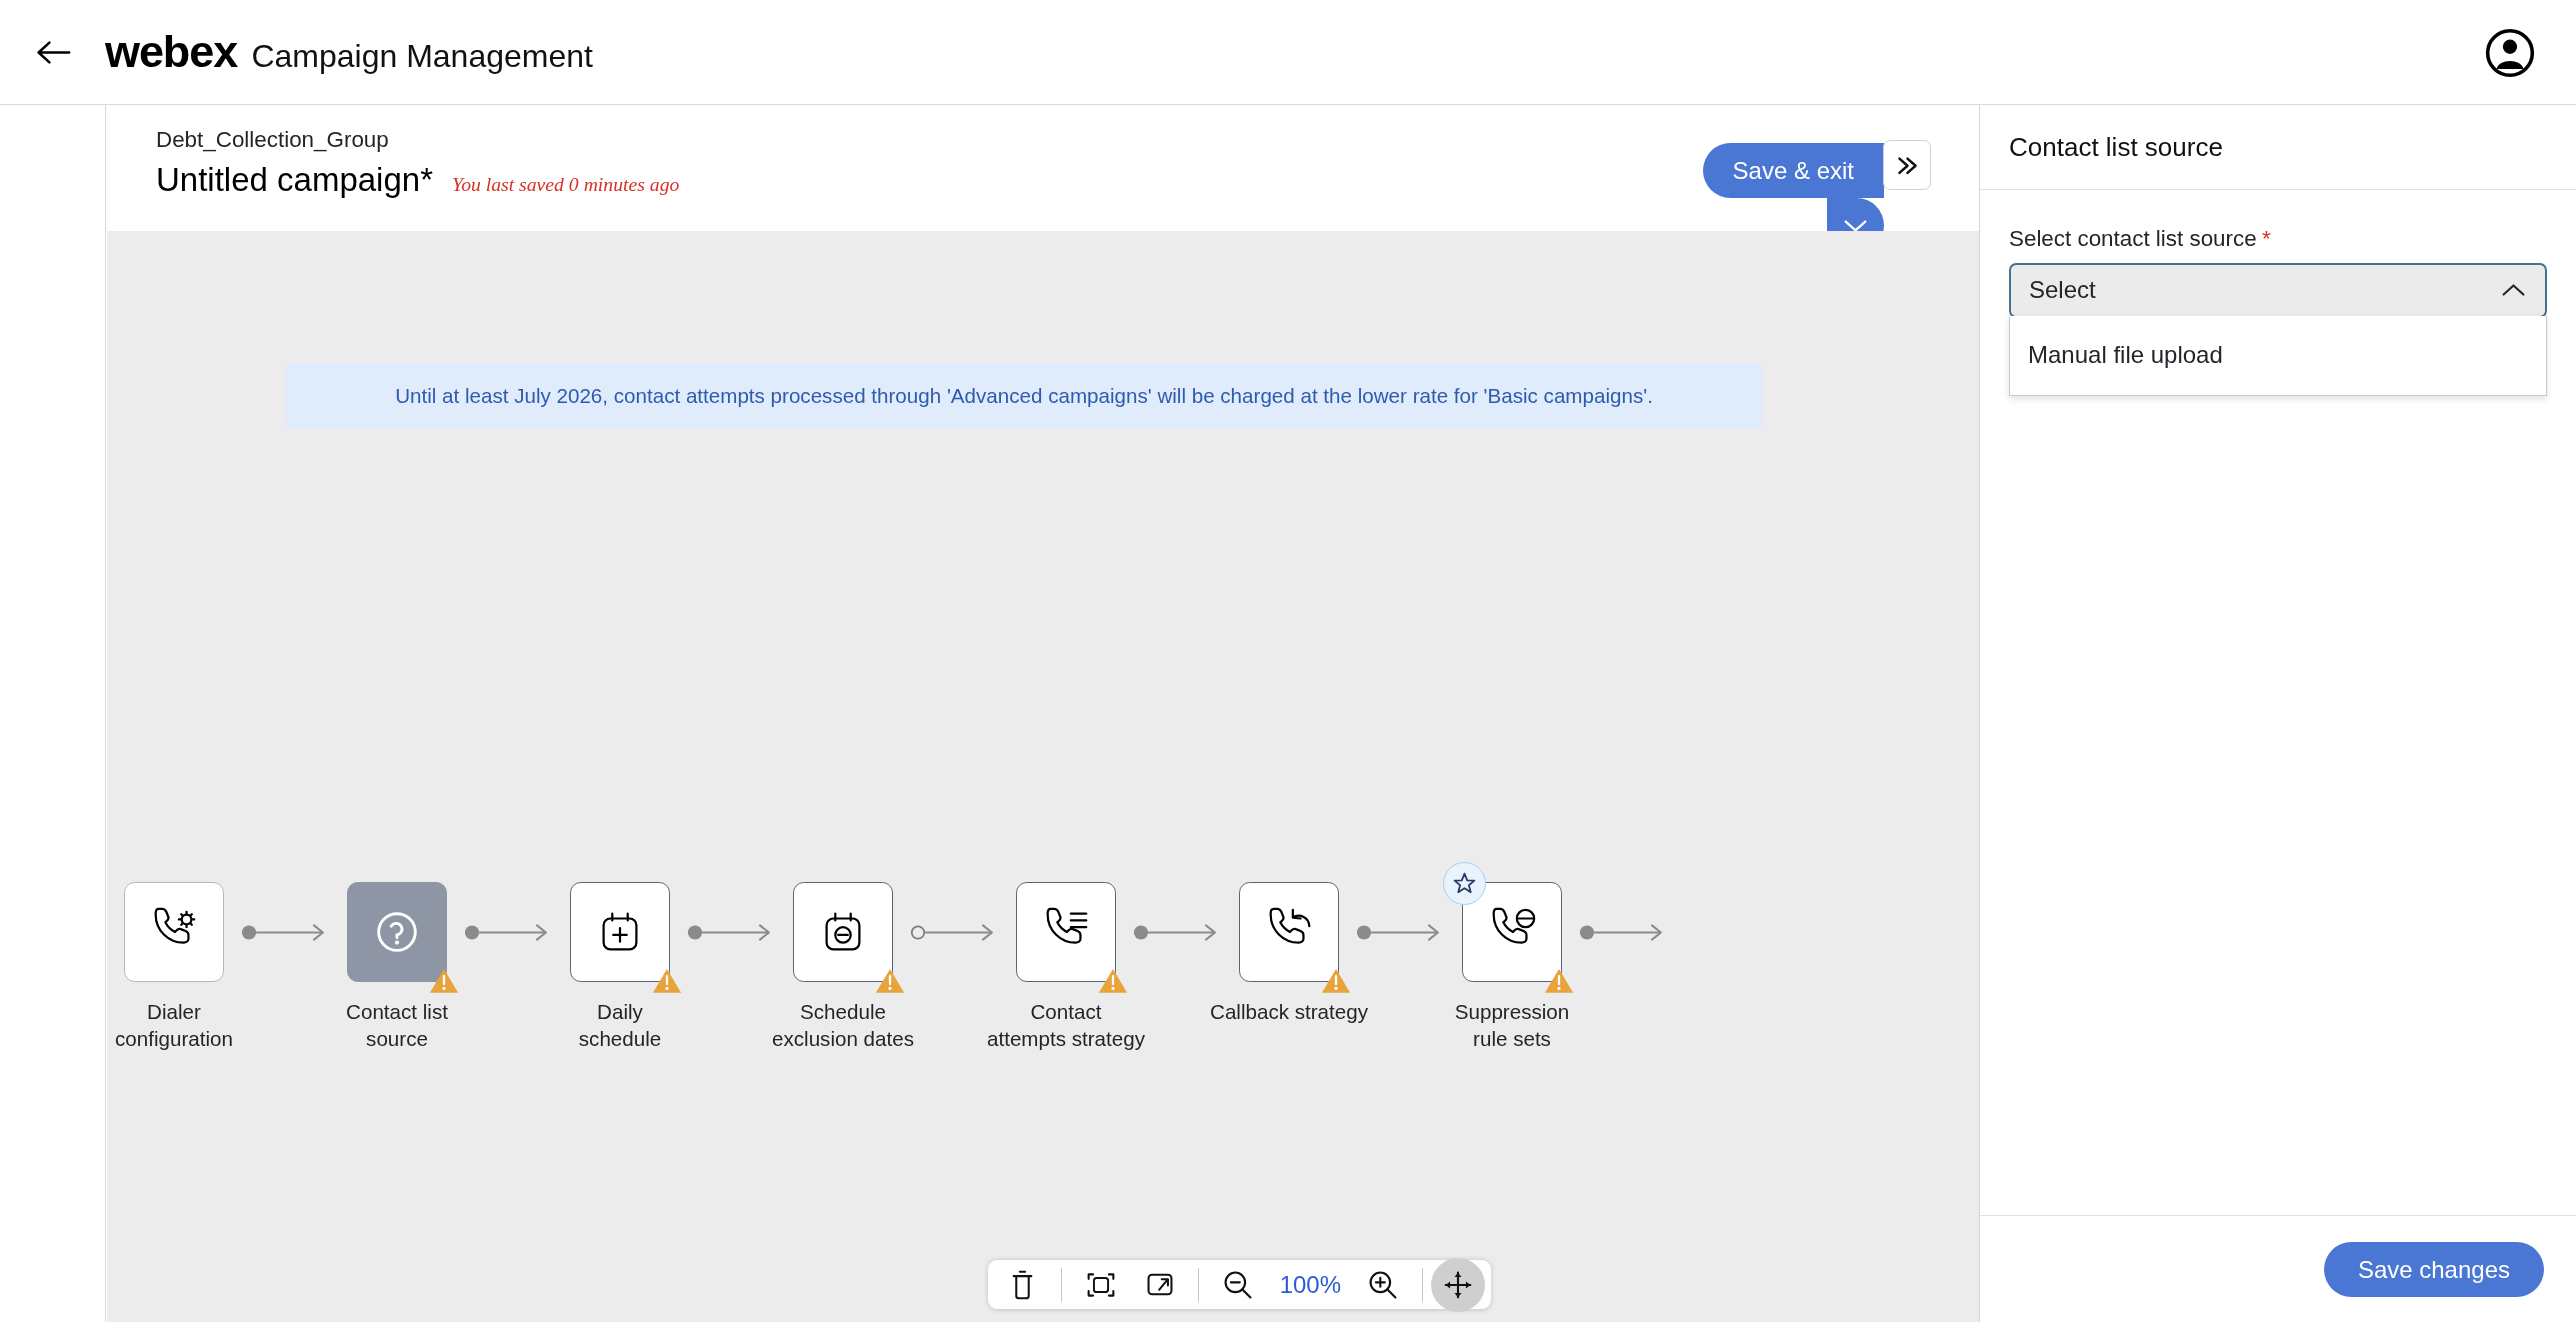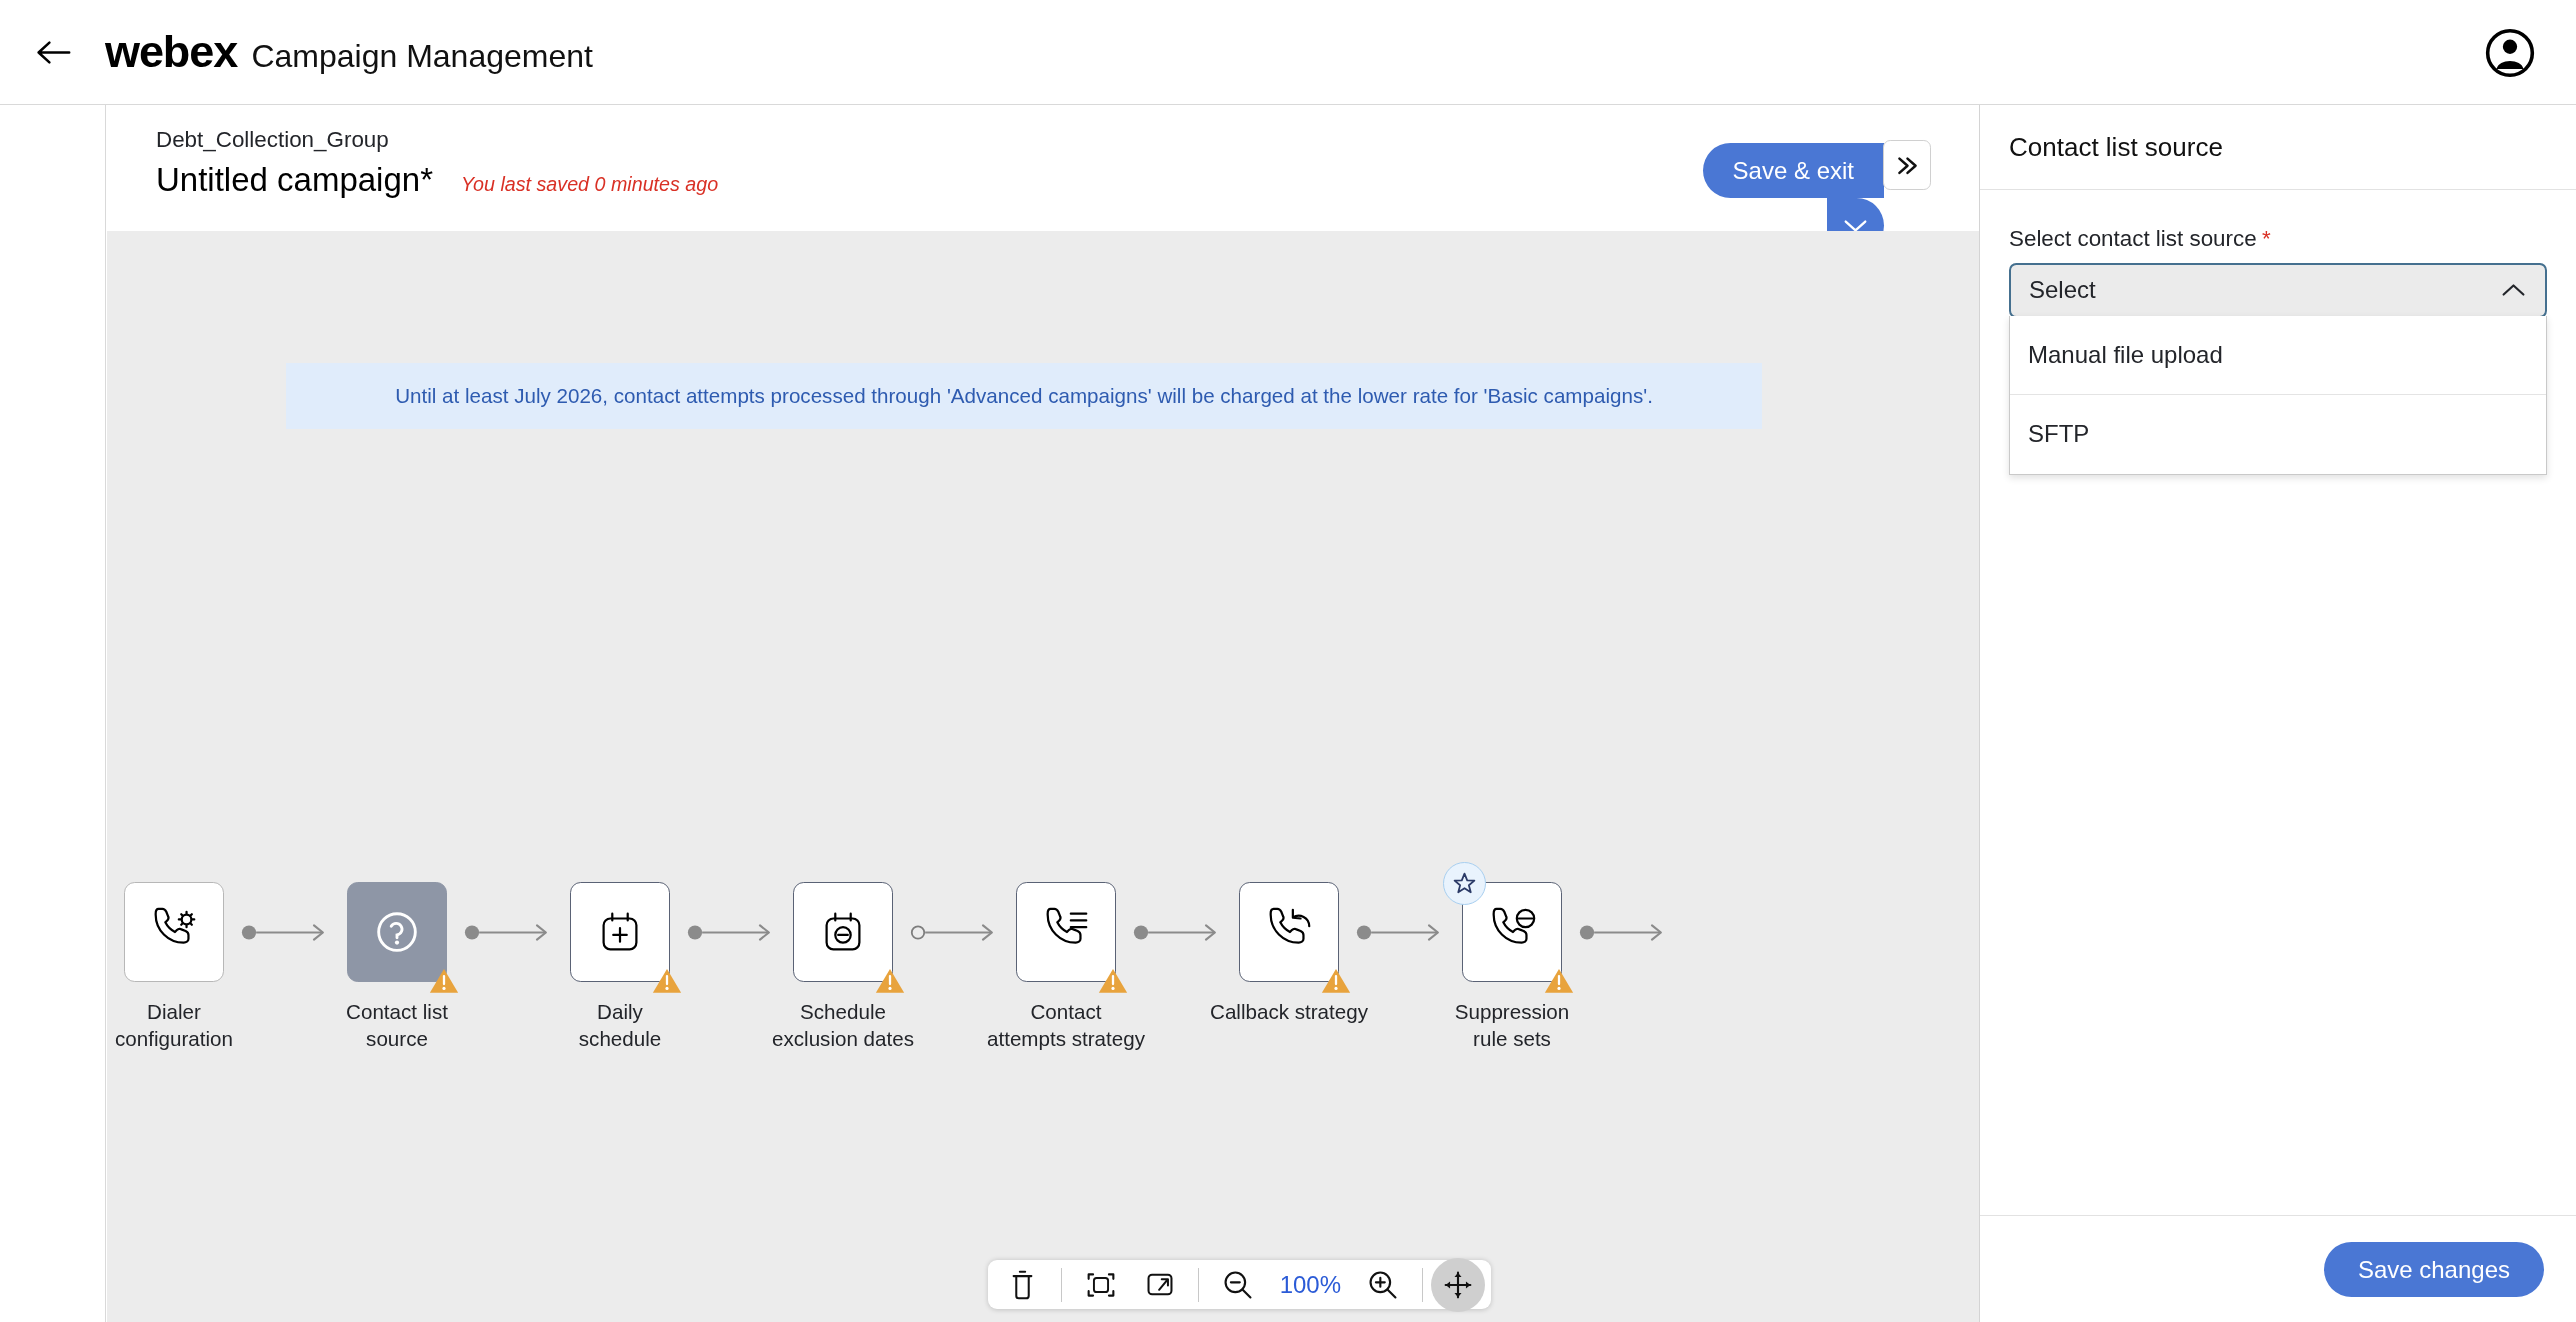--- a/index.html
+++ b/index.html
@@ -47,21 +47,21 @@
     position: absolute; left: 107px; top: 105px;
     width: 1872px; height: 1218px; background: #ffffff;
   }
   .editor-header {
     position: relative; height: 126px; background: #fff; padding: 21.5px 0 0 49px;
   }
   .breadcrumb { font-size: 22.4px; color: #23252a; margin-bottom: 8px; }
   .title-row { display: flex; align-items: baseline; }
   .camp-title { font-size: 33px; font-weight: 400; color: #000; }
   .saved-note {
-    font-size: 19.7px; font-style: italic; color: #d93025; margin-left: 28px;
+    font-size: 19.7px; font-style: italic; color: #d93025; margin-left: 19px; font-family: Liberation Serif, serif;
   }
   .header-actions {
     position: absolute; right: 95px; top: 38px; display: flex; align-items: center;
   }
   .split-btn { display: flex; align-items: flex-end; flex-direction: column; }
   .split-main {
     background: #4a77d4; color: #fff; border: none; border-radius: 29.5px 0 0 29.5px;
     font-size: 24px; padding: 0 30px; height: 55px; cursor: pointer;
     font-family: "Liberation Sans", sans-serif;
   }
@@ -467,21 +467,20 @@
         <span>Select contact list source</span><span class="req-star">*</span>
       </div>
       <div class="select-box">
         <span class="select-value">Select</span>
         <svg width="27" height="18" viewBox="0 0 30 20">
           <path d="M4 15 L15 5 L26 15" fill="none" stroke="#23252a" stroke-width="2.4" stroke-linecap="round" stroke-linejoin="round"></path>
         </svg>
       </div>
       <div class="dropdown" id="dropdown-root">
           <div class="dd-item">Manual file upload</div>
-          <div class="dd-item">SFTP</div>
         </div>
     </div>
     <div class="rp-footer">
       <button class="primary-btn">Save changes</button>
     </div>
   </div>
 
 </div>
 
 

